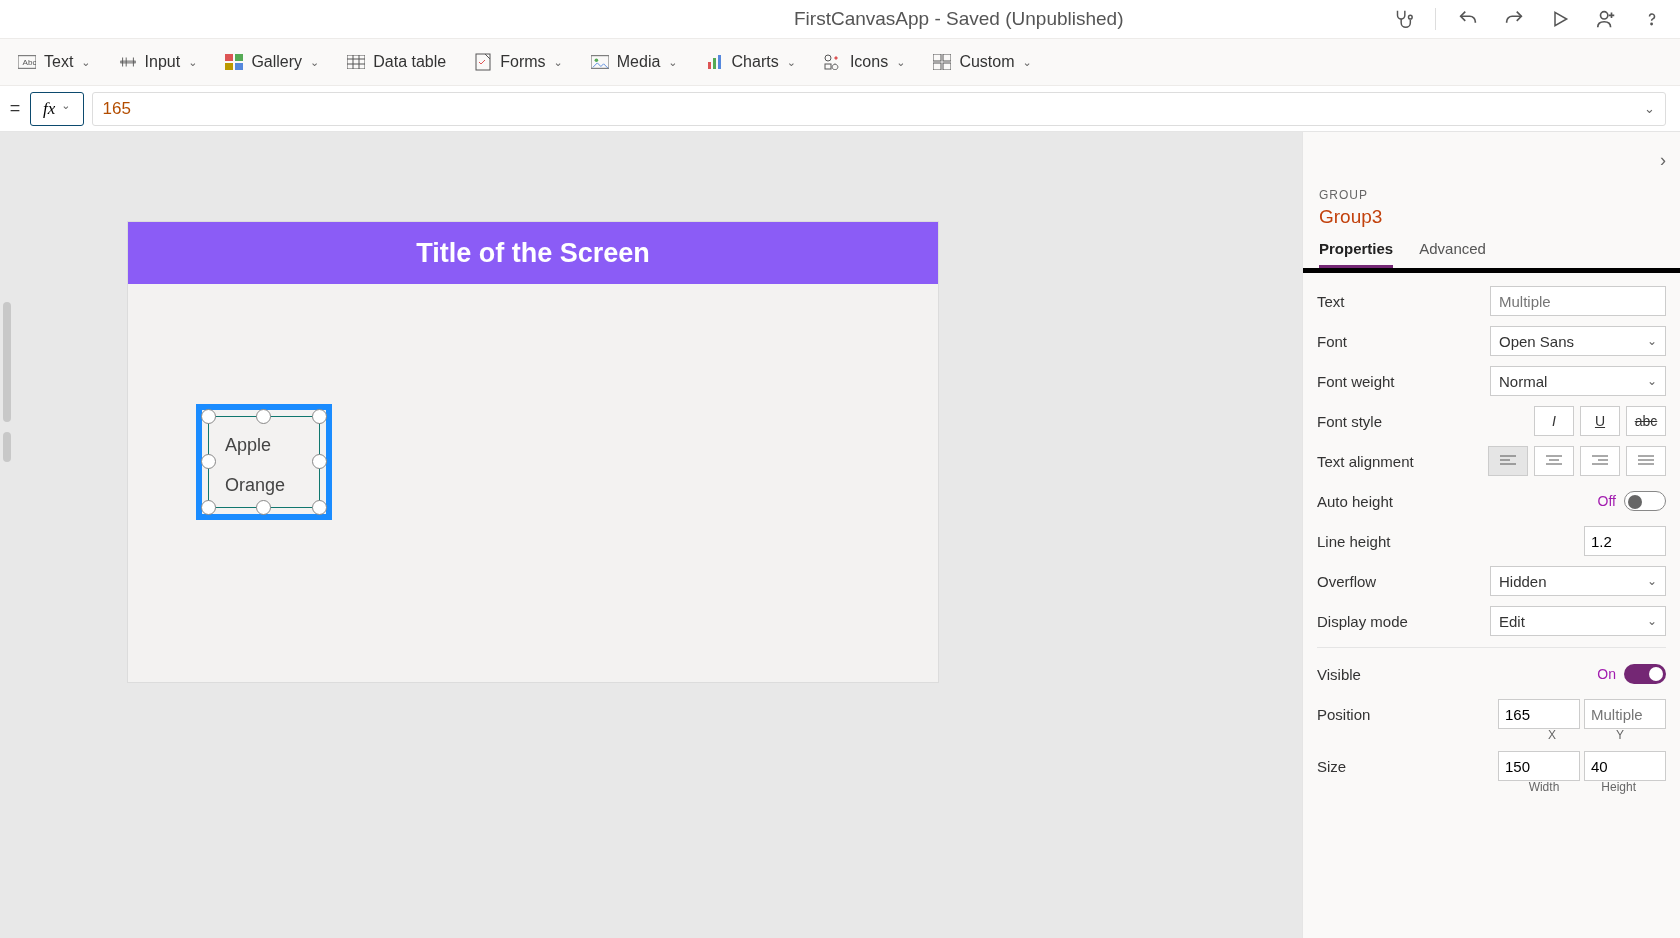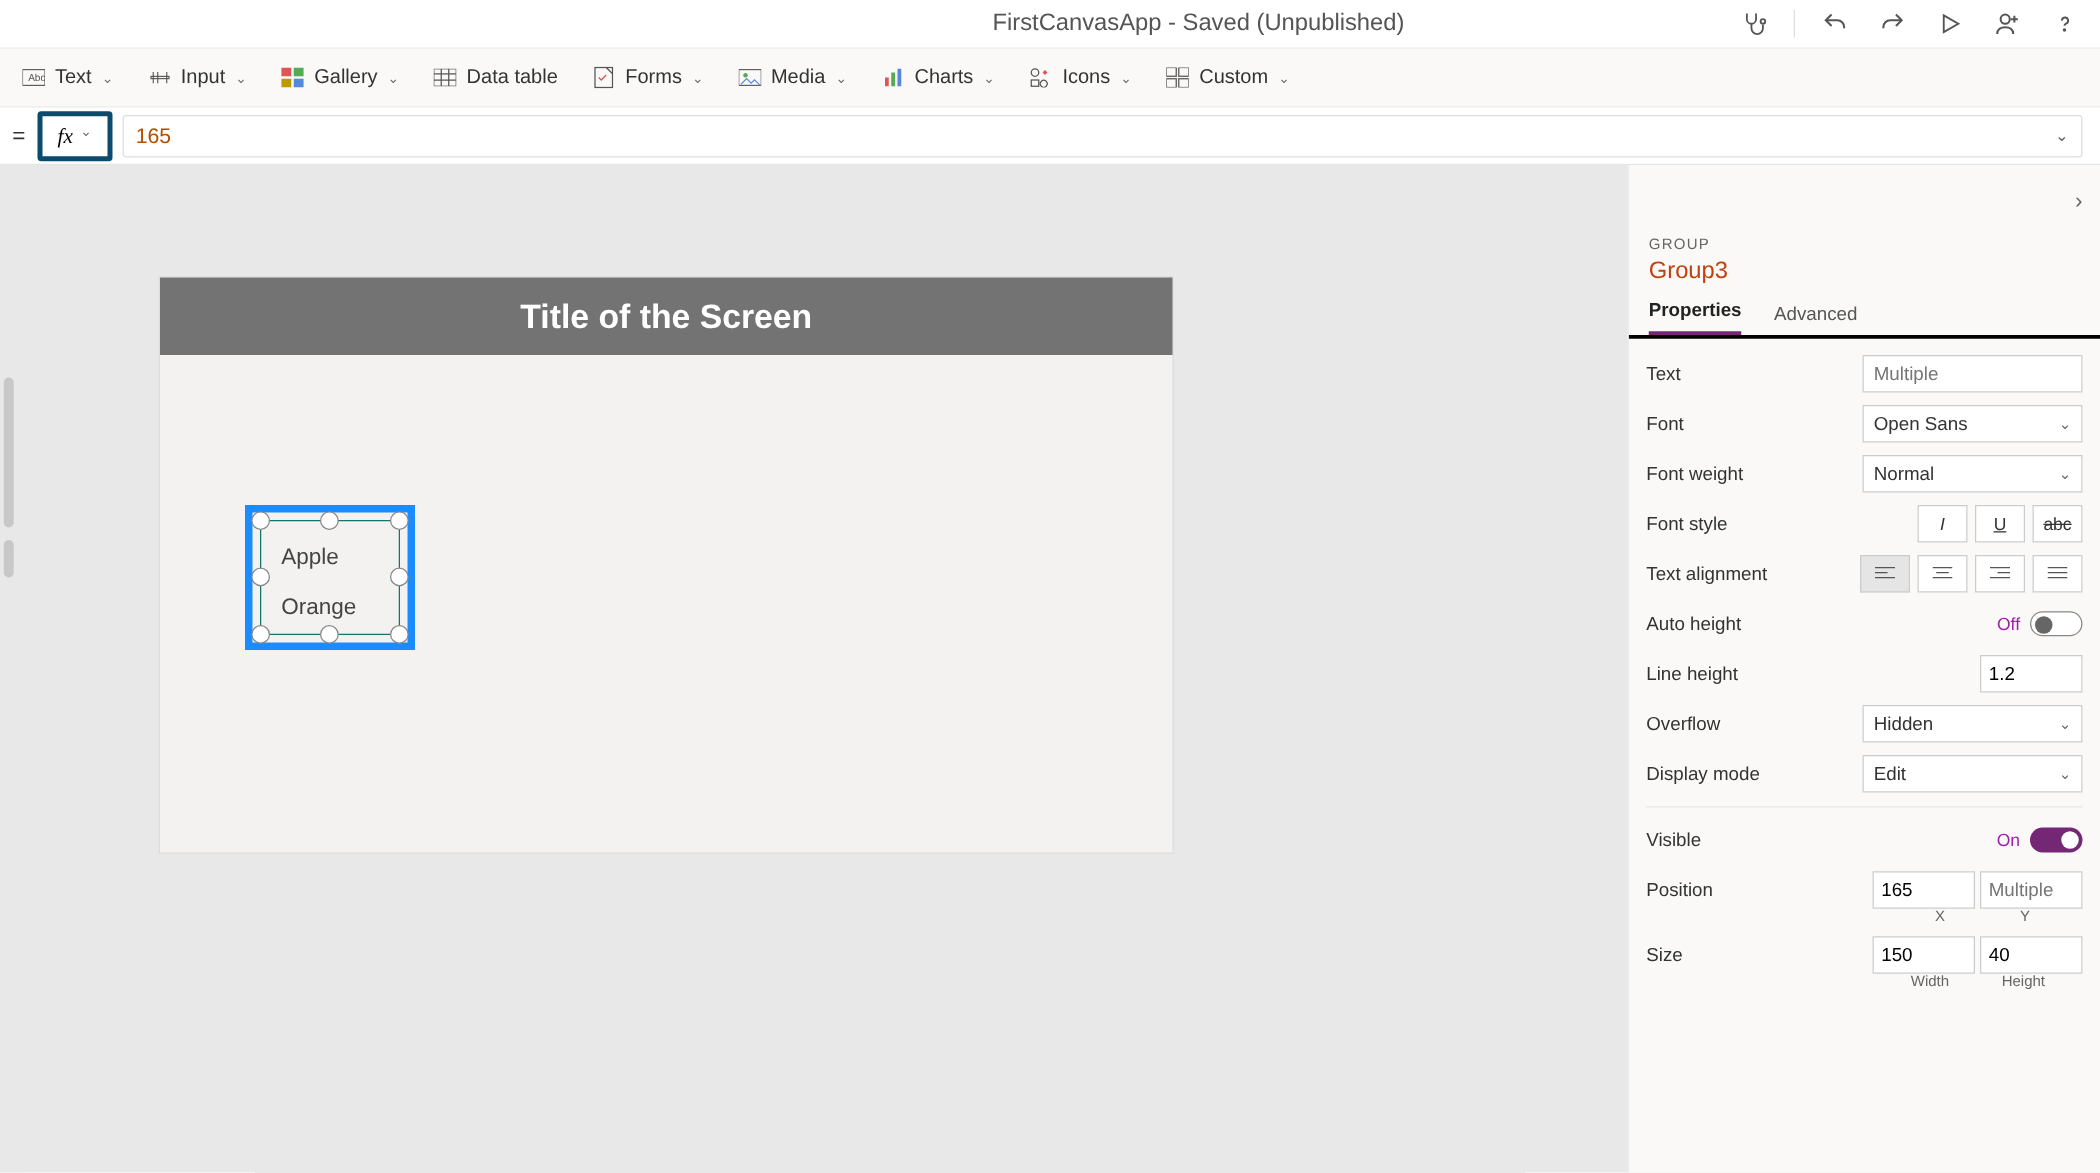--- a/index.html
+++ b/index.html
@@ -14,51 +14,51 @@
 
 
 .ribbon { height: 48px; background: #faf9f8; border-top:1px solid #edebe9; border-bottom:1px solid #edebe9; display:flex; align-items:center; padding: 0 18px; gap: 28px; }
 .ribbon-item { display:flex; align-items:center; gap:8px; color:#333; font-size:16px; cursor:pointer; }
 .ribbon-item .icon { width:18px; height:18px; display:flex; align-items:center; justify-content:center; }
 .ribbon-item .caret { font-size:11px; color:#666; }
 
 
 .formula-bar { height: 46px; display:flex; align-items:center; border-bottom:1px solid #e5e5e5; }
 .formula-bar .eq { width: 30px; text-align:center; font-size:18px; color:#333; }
-.formula-bar .fx-btn { display:flex; align-items:flex-start; gap:6px; padding: 6px 12px; border:4px solid #0c4a6e; border-radius:3px; cursor:pointer; margin-right:8px; }
+.formula-bar .fx-btn { display:flex; align-items:flex-start; gap:6px; padding: 6px 12px; border:1px solid #0c4a6e; border-radius:3px; cursor:pointer; margin-right:8px; }
 .formula-bar .fx-btn .fx { font-style: italic; font-family: serif; font-size:17px; }
 .formula-bar .fx-btn .caret { font-size:11px; color:#666;}
 .formula-bar .formula-input { flex:1; border:1px solid #ddd; height:34px; padding: 0 10px; font-size:17px; color:#b34d00; border-radius:3px; margin-right:14px; display:flex; align-items:center; justify-content:space-between;}
 .formula-bar .formula-input .caret { color:#666; font-size:13px; cursor:pointer;}
 
 
 .workspace { flex:1; display:flex; background:#e8e8e8; overflow:hidden; }
 .left-rail { width: 18px; background:#e8e8e8; position:relative; }
 .scroll-thumb { position:absolute; left:3px; top:170px; width:8px; height:120px; background:#c8c8c8; border-radius:4px; }
 .scroll-thumb2 { position:absolute; left:3px; top:300px; width:8px; height:30px; background:#c8c8c8; border-radius:4px; }
 
 .canvas-wrap { flex:1; display:flex; align-items:flex-start; justify-content:flex-start; padding: 90px 0 0 110px; }
 .canvas { width: 810px; height: 460px; background:#f3f2f1; box-shadow: 0 0 0 1px #dcdcdc; position:relative; }
-.canvas-title { background:#737373; color:#fff; height:62px; display:flex; align-items:center; justify-content:center; font-size:27px; font-weight:600; }
+.canvas-title { background:#8b5cf6; color:#fff; height:62px; display:flex; align-items:center; justify-content:center; font-size:27px; font-weight:600; }
 .selected-group { position:absolute; left:68px; top:182px; width:136px; height:116px; border:6px solid #1a8cff; background:transparent; }
 .inner-box { position:absolute; inset:6px; border:1px solid #0f766e; }
 .handle { position:absolute; width:15px; height:15px; background:#fff; border:1px solid #888; border-radius:50%; }
 .h-nw{top:-8px;left:-8px}.h-n{top:-8px;left:calc(50% - 8px)}.h-ne{top:-8px;right:-8px}
 .h-e{right:-8px;top:calc(50% - 8px)}.h-se{right:-8px;bottom:-8px}.h-s{bottom:-8px;left:calc(50% - 8px)}
 .h-sw{bottom:-8px;left:-8px}.h-w{left:-8px;top:calc(50% - 8px)}
 .txt1{position:absolute; top:18px; left:16px; font-size:18px; color:#444;}
 .txt2{position:absolute; top:58px; left:16px; font-size:18px; color:#444;}
 
 
 .props-panel { width: 378px; background:#faf9f8; border-left:1px solid #e5e5e5; display:flex; flex-direction:column; overflow-y:auto; }
 .props-header { padding: 12px 16px 6px 16px; position:relative;}
 .props-header .type { font-size:12px; letter-spacing:1px; color:#666;margin-top:44px; }
 .props-header .name { font-size:19px; color:#c2410c; margin-top:4px; }
 .props-header .expand { position:absolute; right:14px; top:18px; font-size:18px; color:#666; cursor:pointer;}
-.tabs { display:flex; gap:26px; padding: 6px 16px 0 16px; border-bottom:3px solid #000000;align-items:flex-end;}
+.tabs { display:flex; gap:26px; padding: 6px 16px 0 16px; border-bottom:5px solid #000000;}
 .tab { font-size:15px; color:#555; padding-bottom:8px; cursor:pointer; }
 .tab.active { color:#222; font-weight:600; border-bottom:3px solid #742774; }
 
 .prop-rows { padding: 8px 14px; display:flex; flex-direction:column; }
 .prop-row { display:flex; align-items:center; justify-content:space-between; height:40px; font-size:15px; color:#333; }
 .prop-row.highlight { outline:4px solid #1a8cff; outline-offset:-2px; background:#fff; padding:0 4px; }
 .prop-row .label { flex:1; }
 .prop-row .control { width: 176px; display:flex; justify-content:flex-end; align-items:center; gap:4px; }
 .prop-row .ptext { width:100%; height:30px; border:1px solid #ccc; padding:0 8px; font-size:15px; background:#fff; color:#888;}
 .prop-row .psel { width:100%; height:30px; border:1px solid #ccc; padding:0 8px; font-size:15px; background:#fff; display:flex; align-items:center; justify-content:space-between;}

